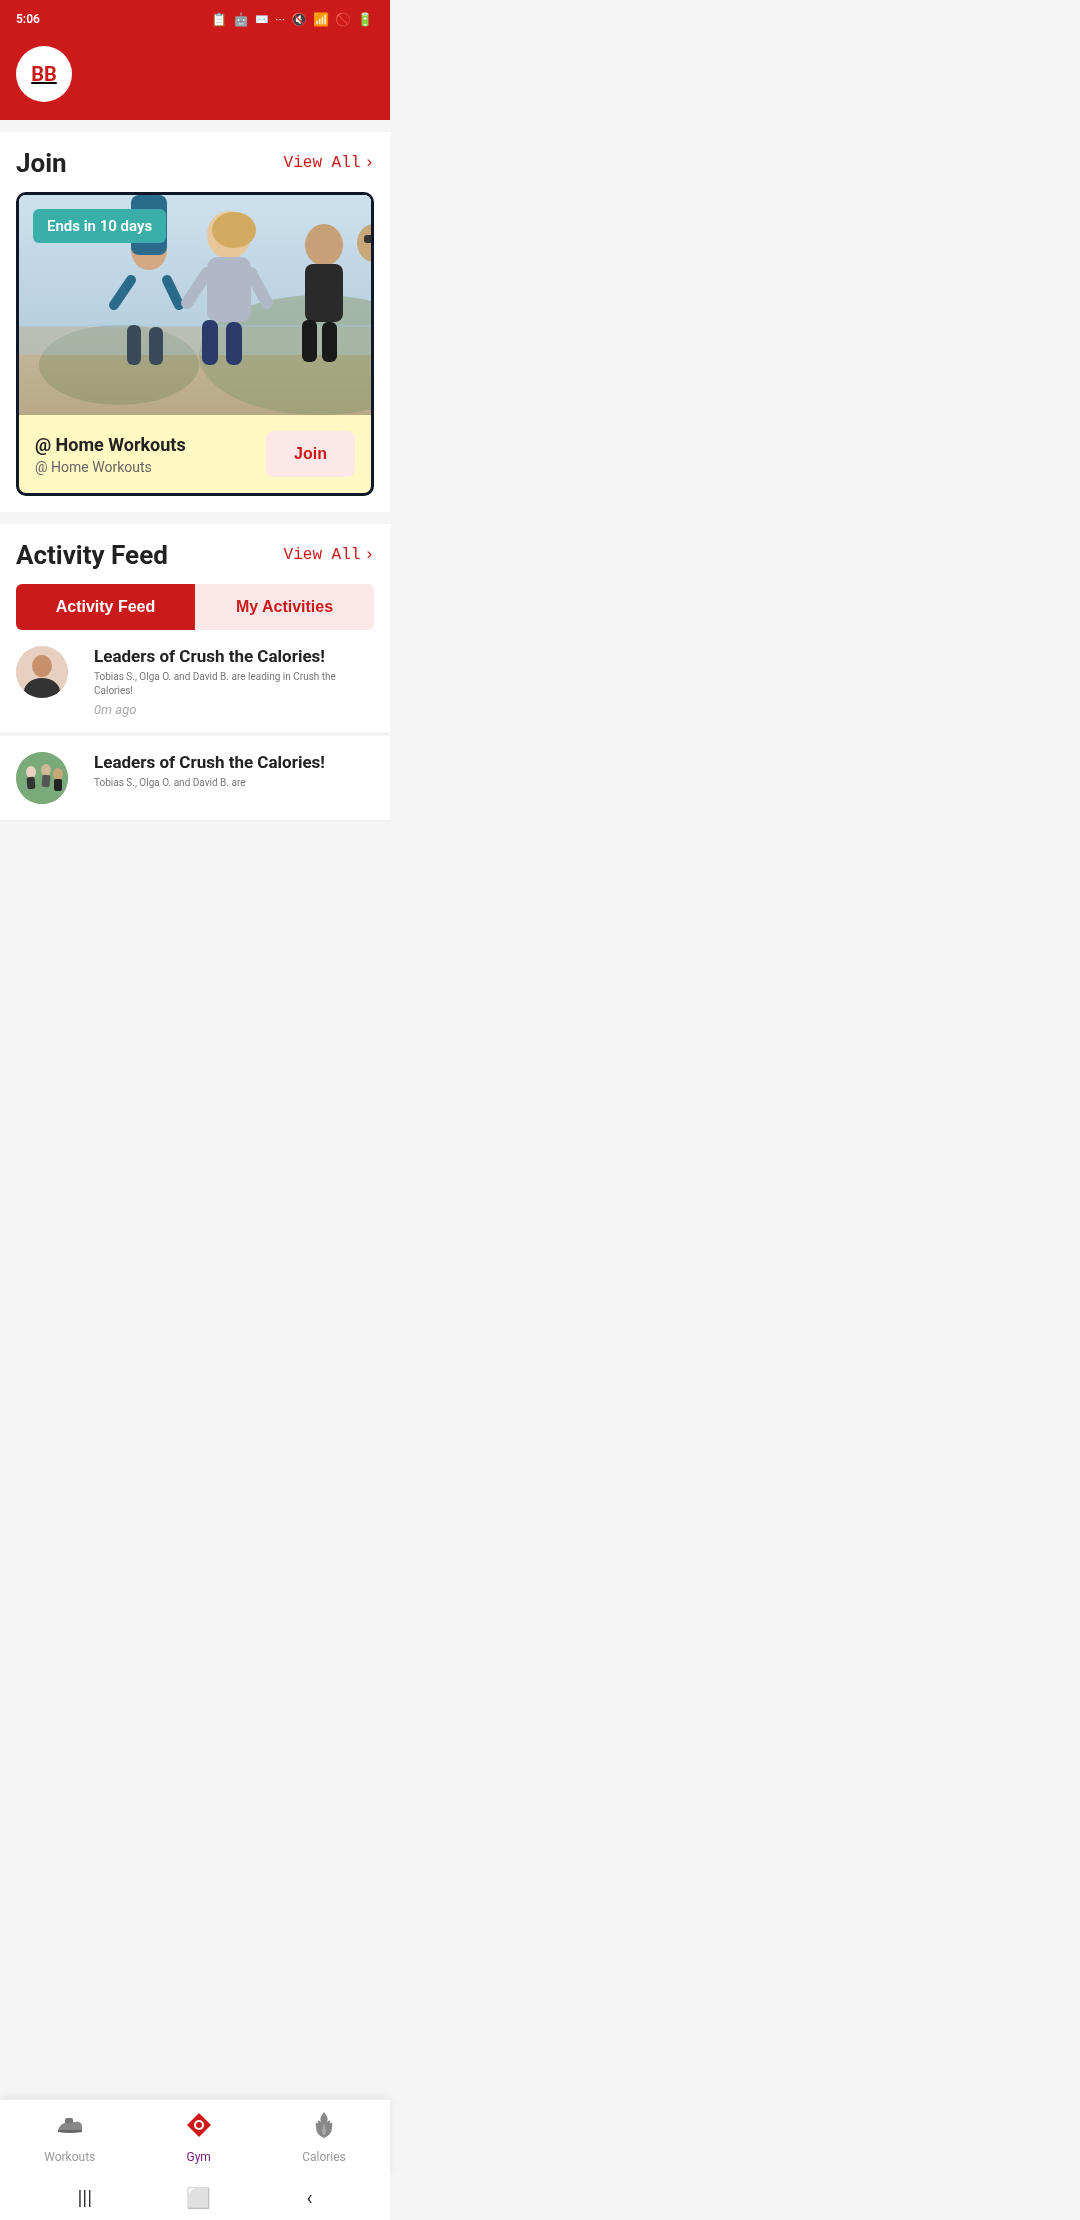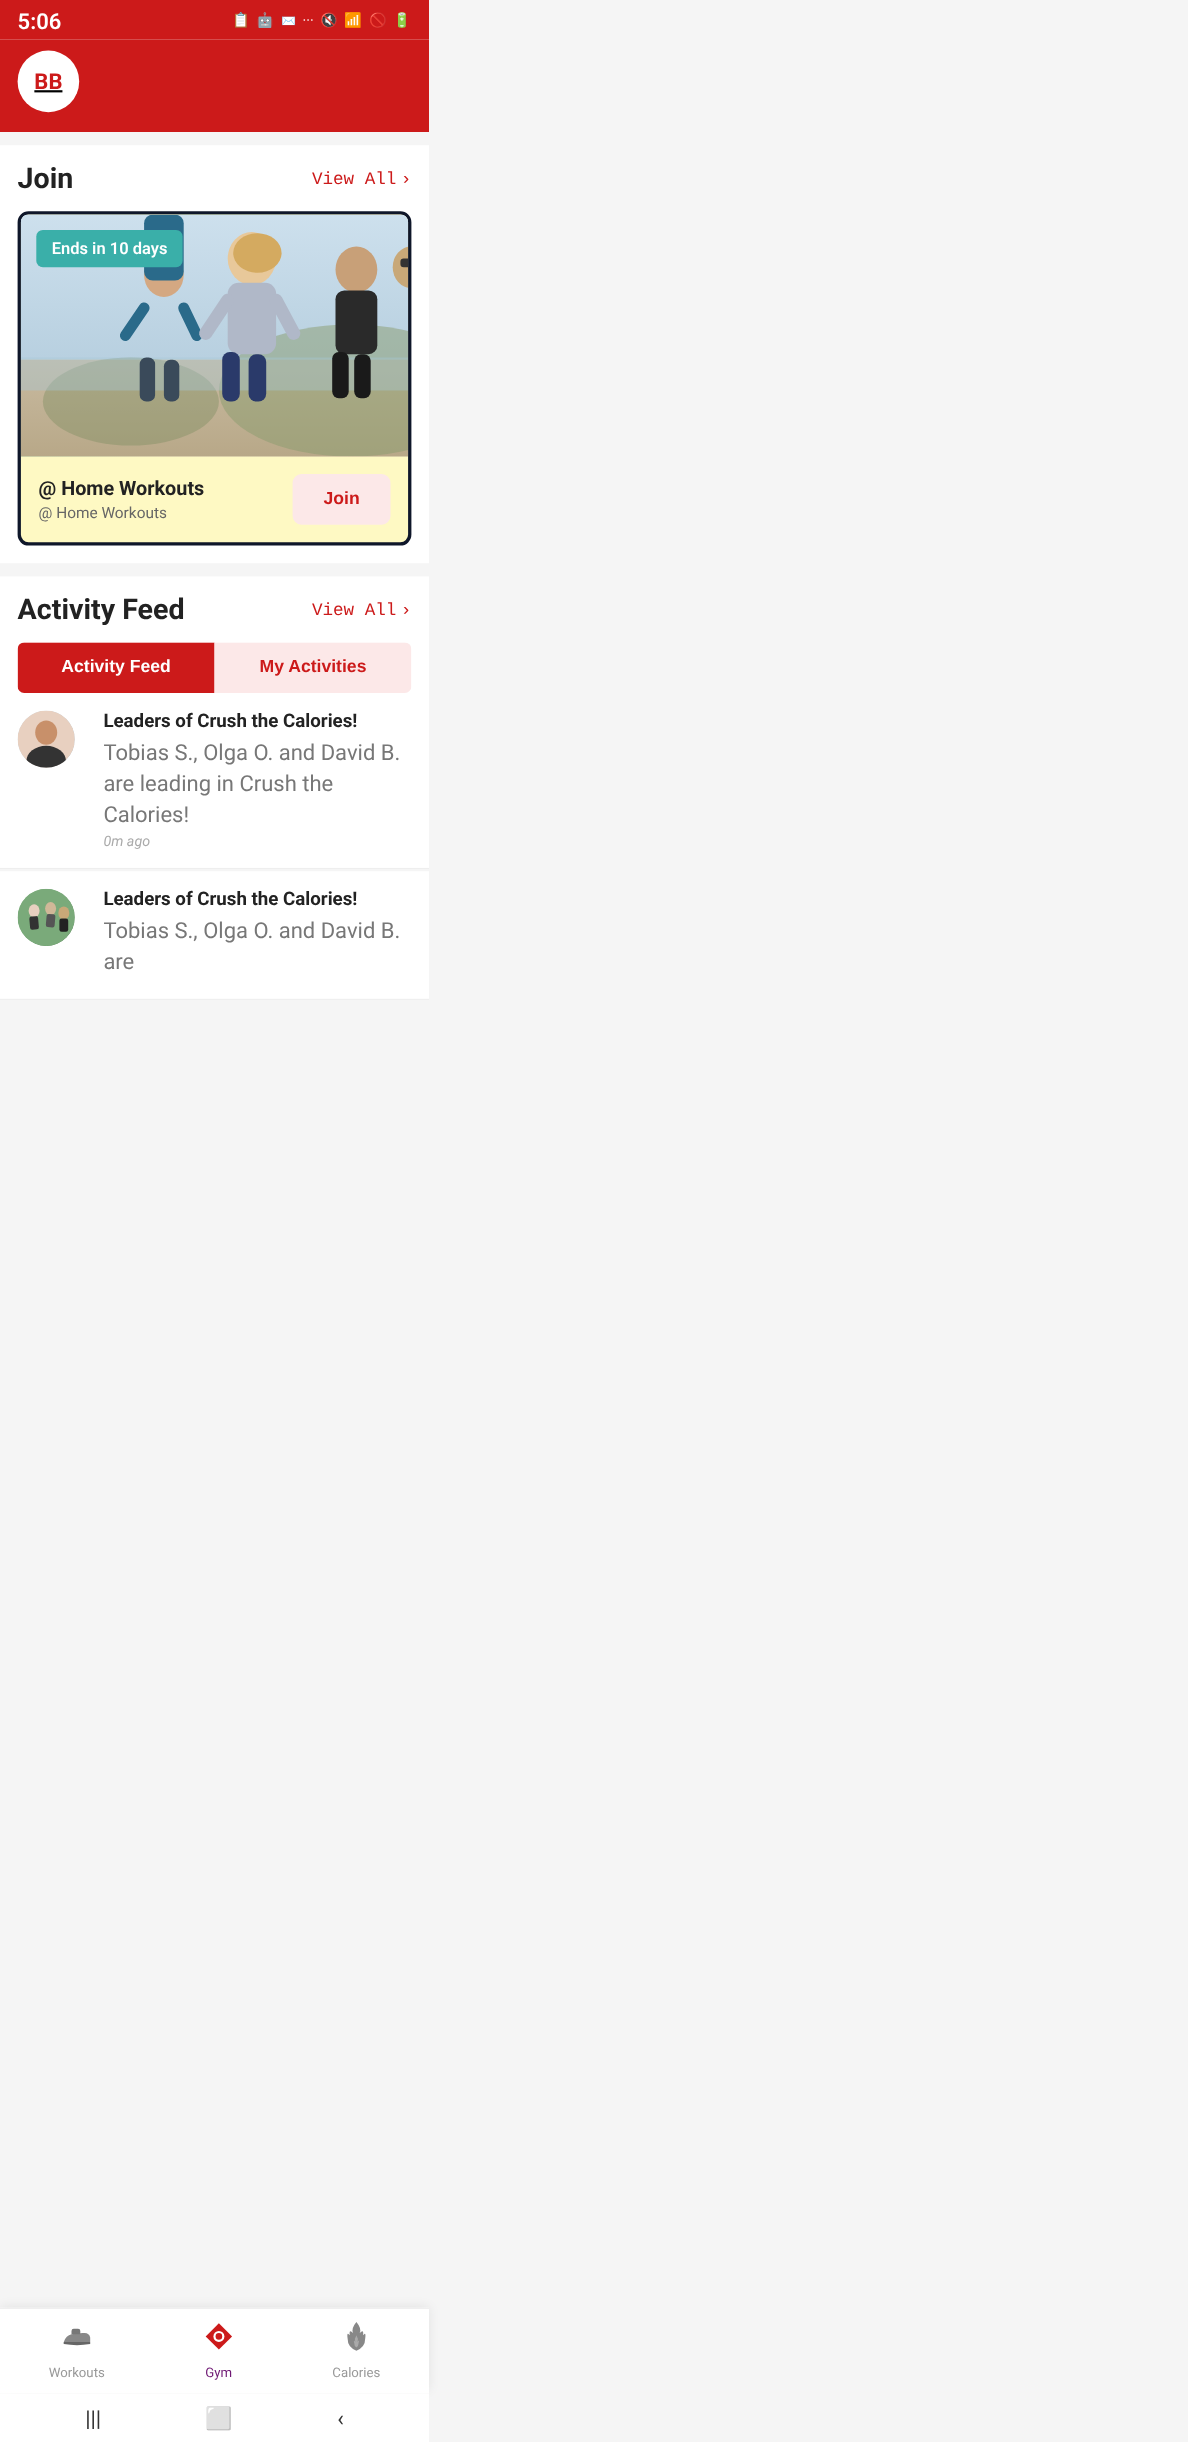--- a/index.html
+++ b/index.html
@@ -16,21 +16,21 @@
     .status-bar {
       background: #cc1a1a;
       display: flex;
       justify-content: space-between;
       align-items: center;
       padding: 8px 16px 6px;
       height: 36px;
     }
     .status-time {
       color: white;
-      font-size: 20px;
+      font-size: 12px;
       font-weight: 600;
     }
     .status-icons {
       display: flex;
       align-items: center;
       gap: 6px;
     }
     .status-icon {
       color: white;
       font-size: 13px;
@@ -214,21 +214,21 @@
       background: linear-gradient(135deg, #8fbc8f 20%, #5a8a5a 80%);
     }
     .activity-content {}
     .activity-title {
       font-size: 17px;
       font-weight: 700;
       color: #222;
       margin-bottom: 4px;
     }
     .activity-desc {
-      font-size: 20px;
+      font-size: 10px;
       color: #777;
       margin-bottom: 4px;
       line-height: 1.4;
     }
     .activity-time {
       font-size: 13px;
       color: #aaa;
       font-style: italic;
     }
 

